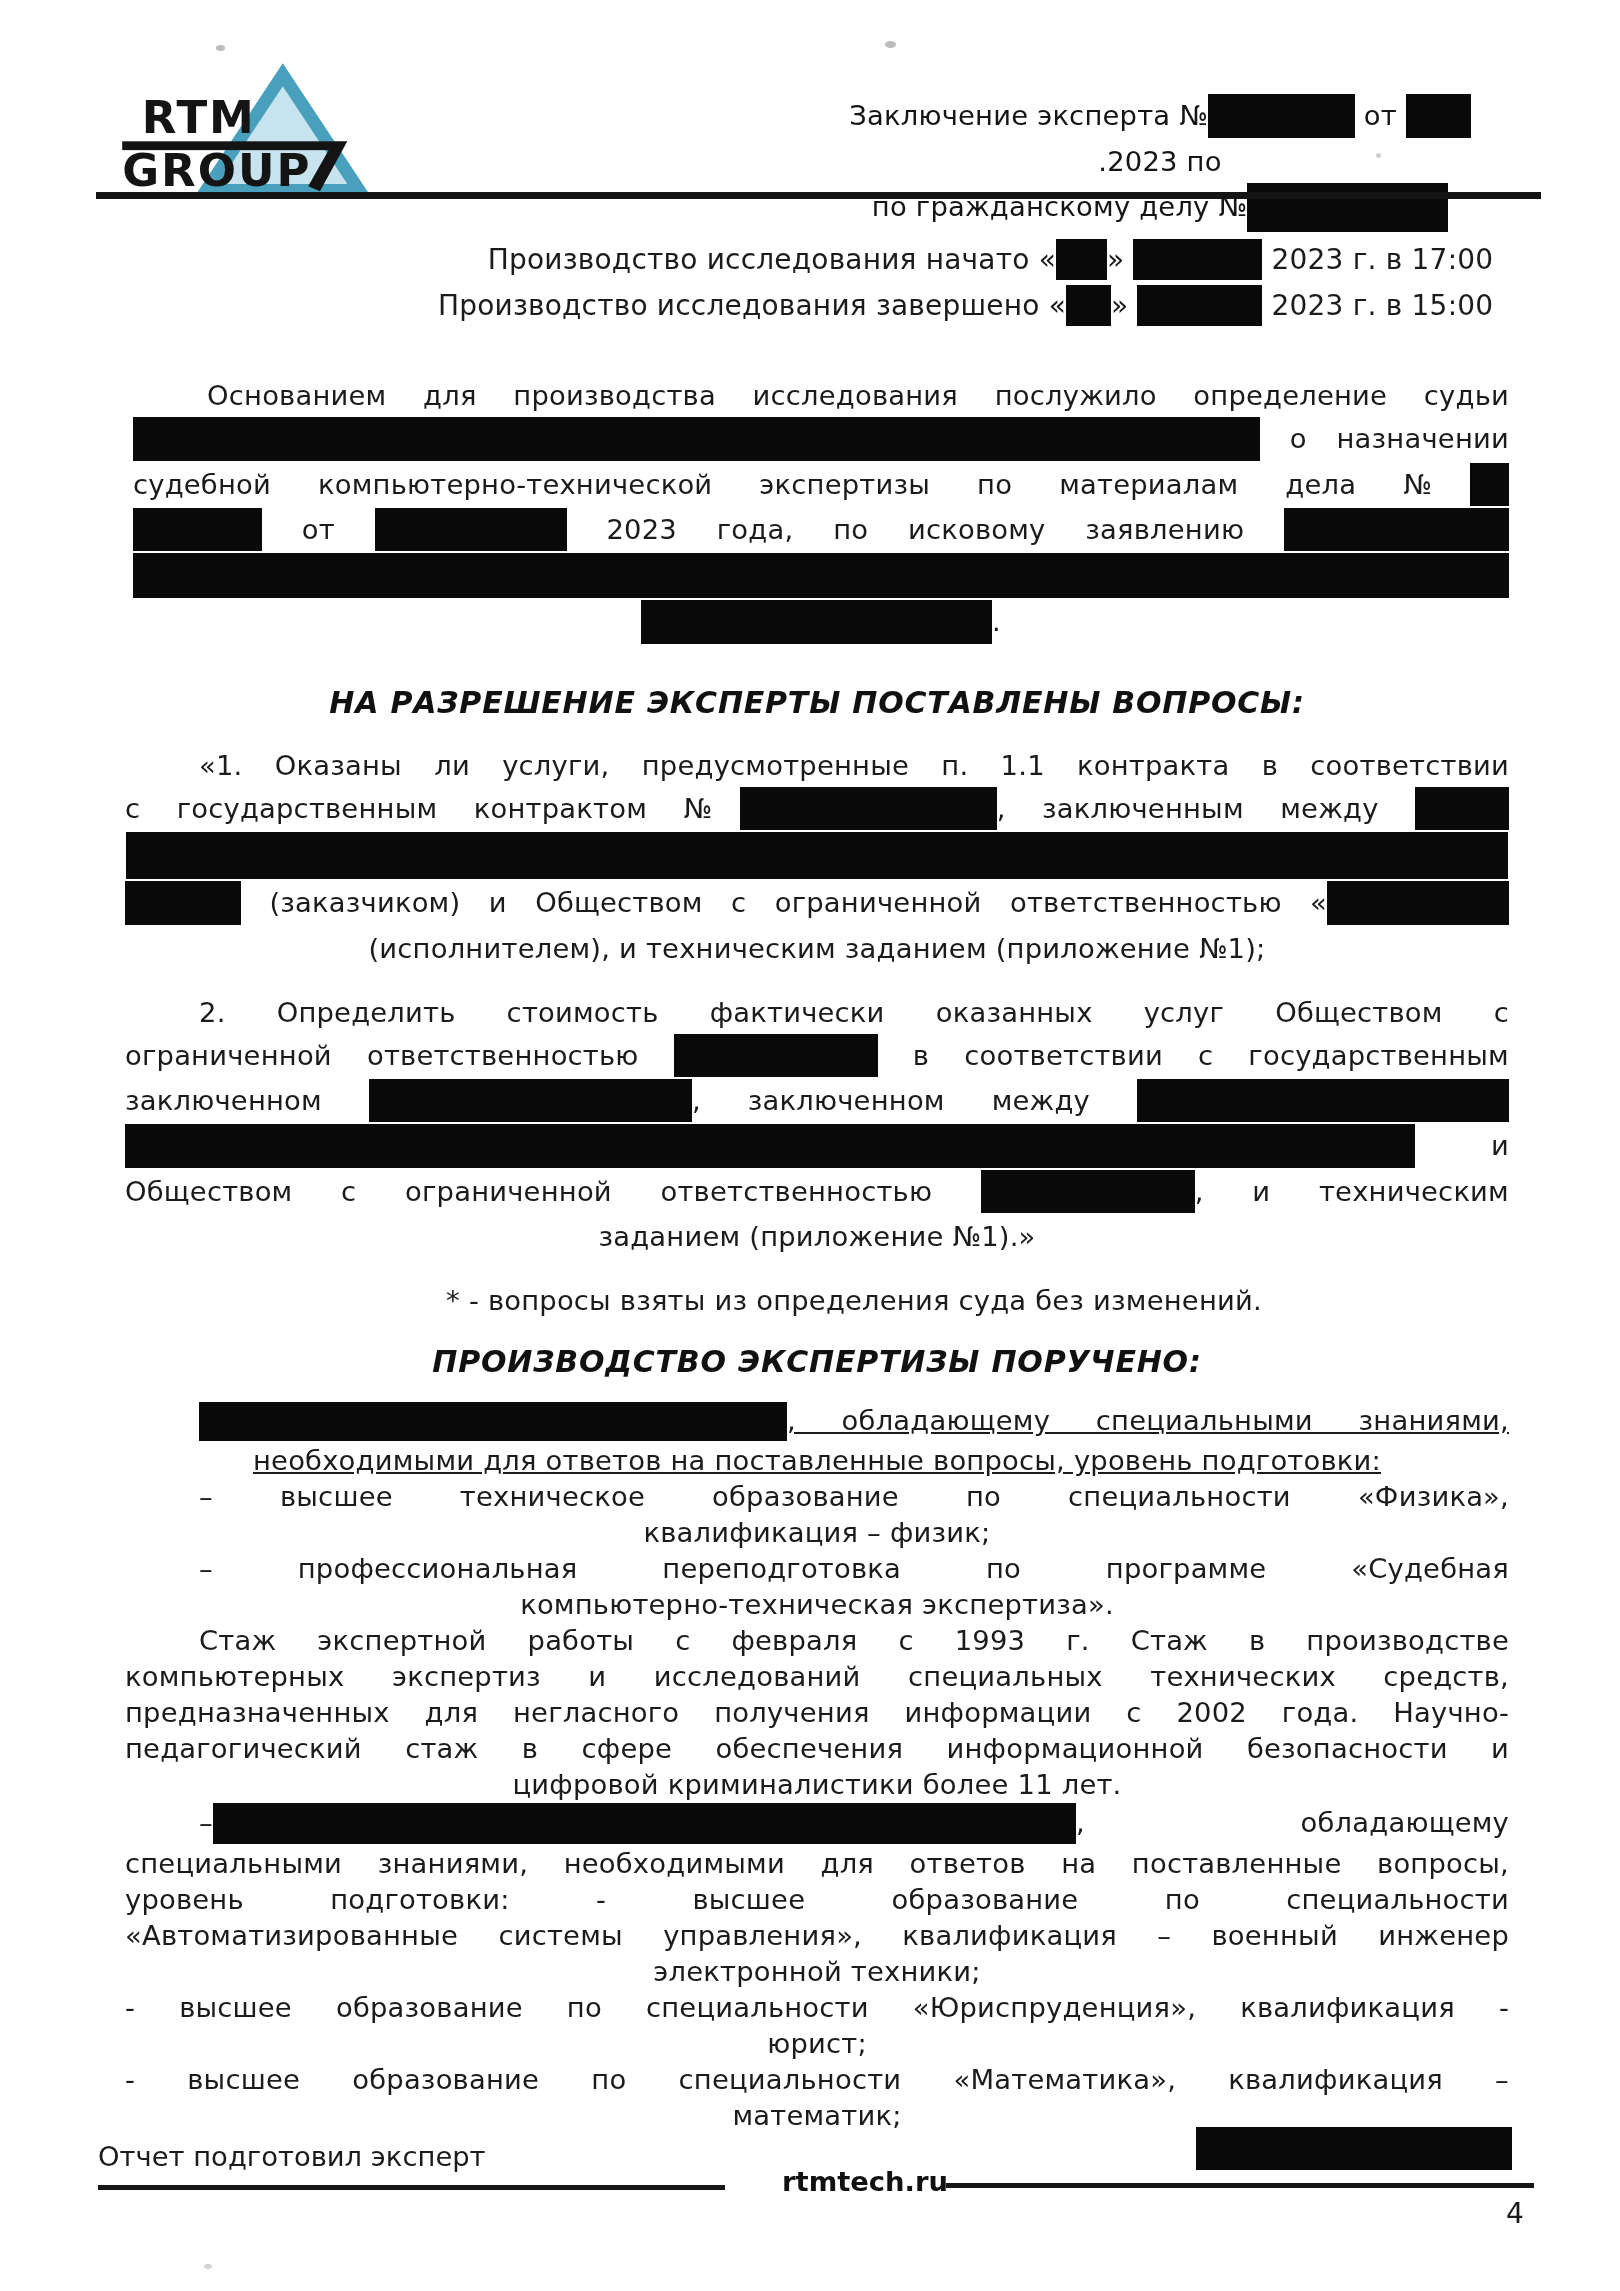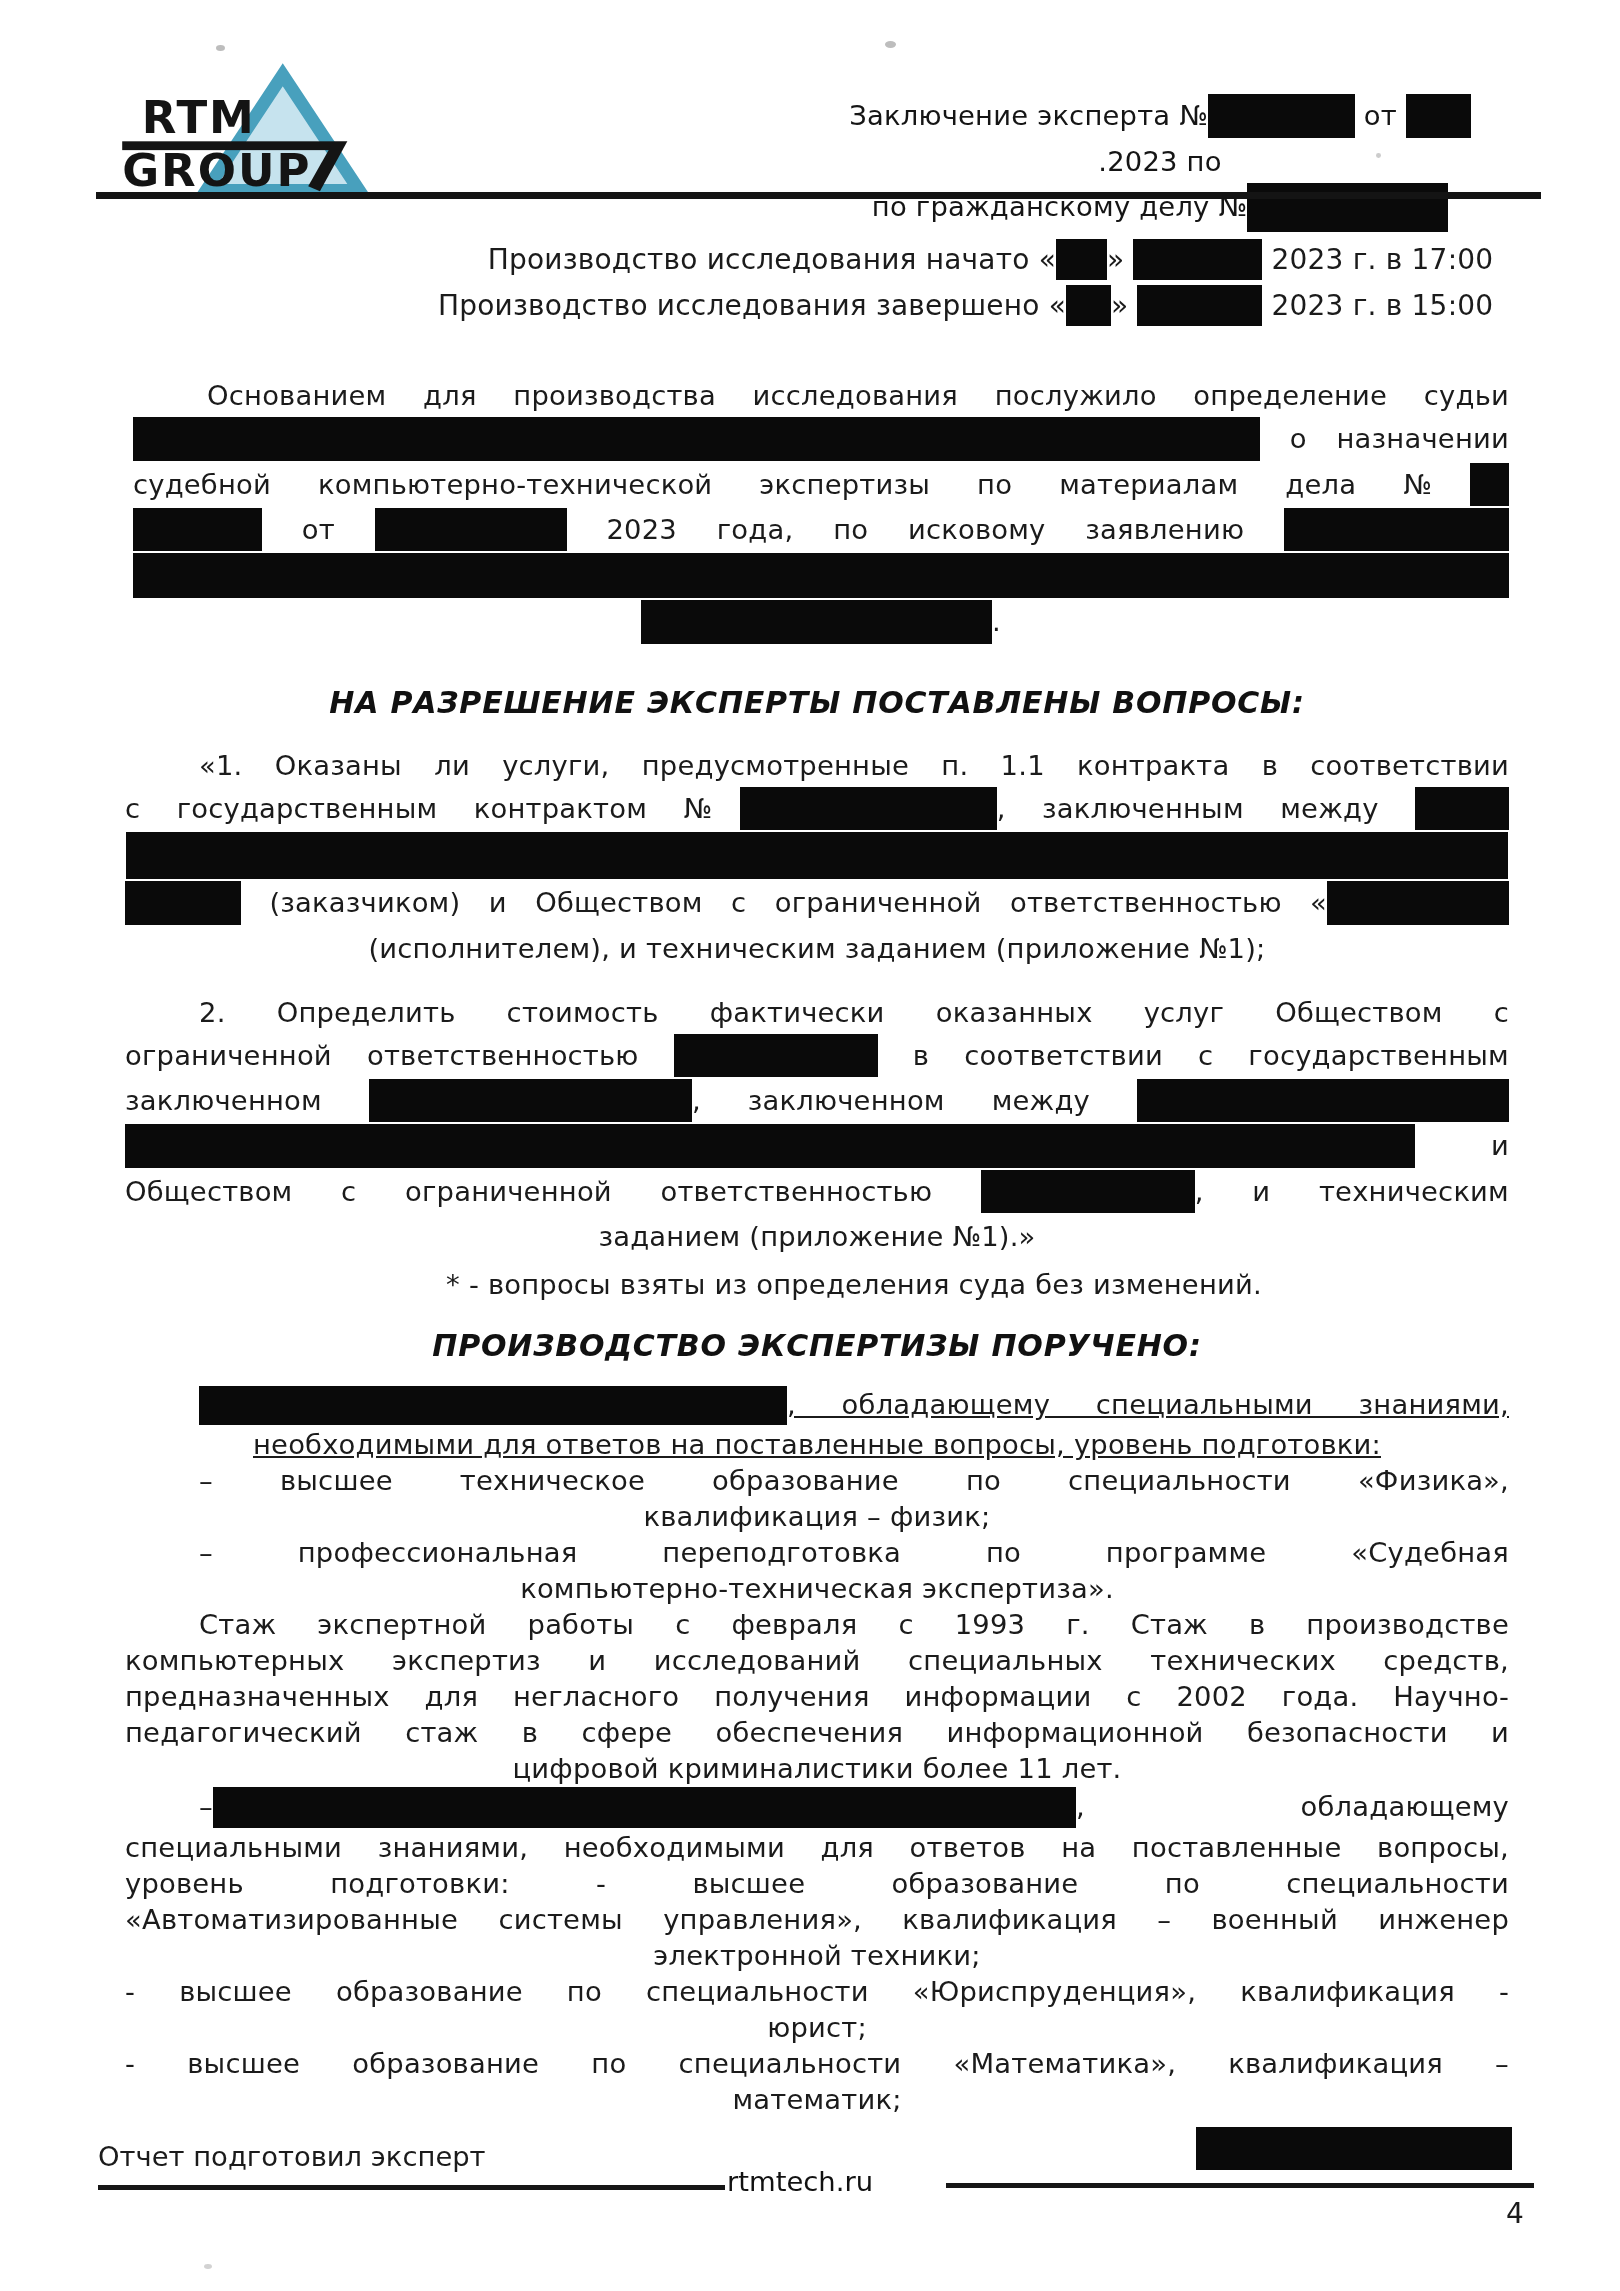--- a/index.html
+++ b/index.html
@@ -24,37 +24,37 @@
   .blk-meta .line{line-height:46px; text-align:right; padding-right:15.7px; font-size:28px;}
   .heading{
     text-align:center; font-weight:bold; font-size:30px; letter-spacing:0.8px;
     color:#111; line-height:43px;font-style:italic;
   }
   .secB .line{line-height:36px;}
   .blk-para1{margin-top:45px;margin-left:8px;}
   .blk-h1{margin-top:35px;}
   .blk-q1{margin-top:19.6px;}
   .blk-q2{margin-top:21.6px;}
-  .blk-note{margin-top:5px;}
+  .blk-note{margin-top:21px;}
   .blk-h2{margin-top:17.6px;}
   .blk-ep1{margin-top:19px;text-decoration:underline;}
   
   .redact{
     display:inline-block; background:#0a0a0a; height:39px;
     vertical-align:middle; transform:translateY(-2px);
   }
   .secB .redact{height:33px;}
   
   .f-left{position:absolute; left:98px; top:2141px; font-size:27.4px; color:#1b1b1b;text-align:right;}
   .f-redact{position:absolute; left:1196px; top:2127px; width:316px; height:43px; background:#0a0a0a;}
   .f-rule-l{position:absolute; left:98px; top:2185px; width:627px; height:4.9px; background:#161616;}
   .f-rule-r{position:absolute; left:946px; top:2183px; width:588px; height:4.9px; background:#161616;}
   .f-site{
-    position:absolute; left:727px; top:2166px; width:221px; text-align:left;
-    font-weight:normal; font-size:27.4px; color:#111;
+    position:absolute; left:727px; top:2166px; width:221px; text-align:right;
+    font-weight:bold; font-size:27.4px; color:#111;
   }
   .f-page{position:absolute; left:1506px; top:2197px; font-size:28px; color:#1b1b1b;}
   
   .speck{position:absolute; background:#bdbdbd; border-radius:50%;}
   .sp1{left:216px; top:45px; width:8.8px; height:5.9px;}
   .sp2{left:885px; top:41px; width:10.8px; height:6.9px;}
   .sp3{left:1376px; top:153px; width:4.9px; height:4.9px; background:#cccccc;}
   .sp4{left:204px; top:2264px; width:7.8px; height:4.9px; background:#d2d2d2;}
 </style>
 </head>

